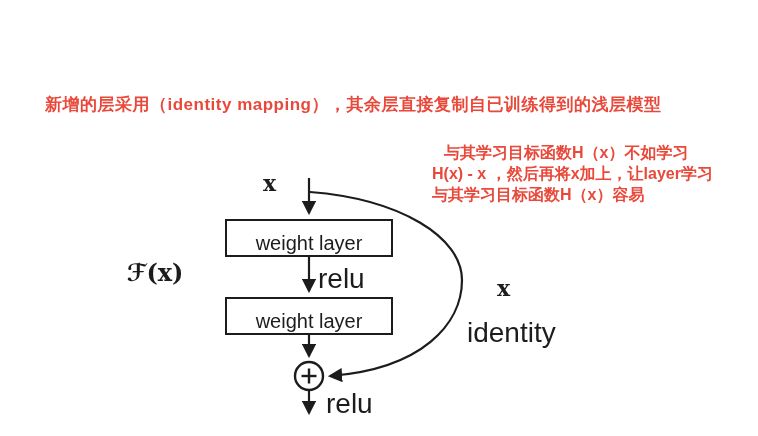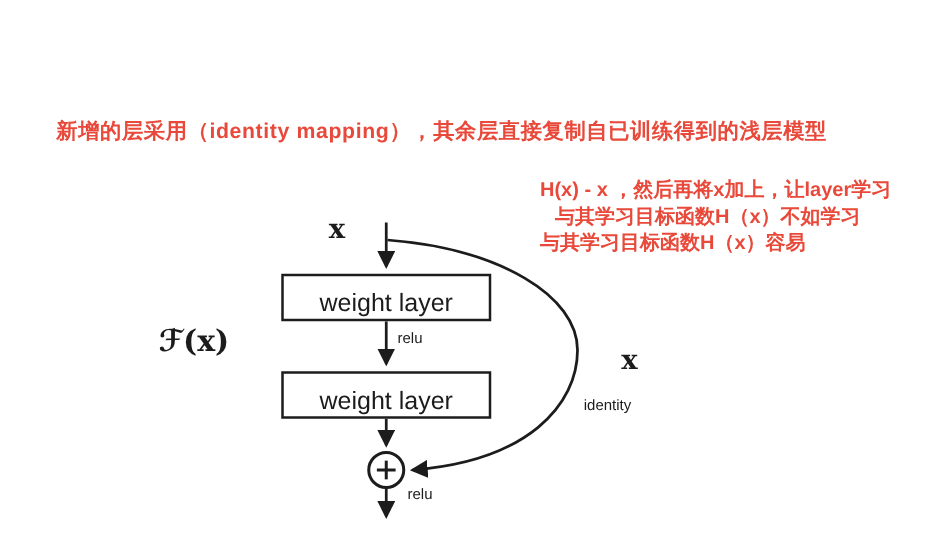--- a/index.html
+++ b/index.html
@@ -66,21 +66,21 @@
     font-weight: bold;
   }
   #input-x   { left: 263px; top: 138px; font-size: 22px; font-weight: bold; }
   #f-label   { left: 127px; top: 226px; font-size: 24px; }
   #sum-label { left: 146px; top: 329px; font-size: 24px; }
   #skip-x    { left: 497px; top: 243px; font-size: 22px; font-weight: bold; }
 
   .sans-label {
     position: absolute;
     color: var(--diagram-black, #1c1c1c);
-    font-size: 12px;
+    font-size: 28px;
     white-space: nowrap;
   }
   #relu-mid       { left: 318px; top: 231px; }
   #relu-out       { left: 326px; top: 356px; }
   #identity-label { left: 467px; top: 285px; }
 
   #caption {
     position: absolute;
     left: 88px;
     top: 392px;
@@ -91,22 +91,22 @@
   }
 </style>
 </head>
 <body>
 
 <div class="stage">
 
   <div id="top-note" class="red-note">新增的层采用（identity mapping），其余层直接复制自已训练得到的浅层模型</div>
 
   <div id="side-note" class="red-note">
+    <div class="sn-line sn-indent">与其学习目标函数H（x）不如学习</div>
     <div class="sn-line">H(x) - x ，然后再将x加上，让layer学习</div>
-    <div class="sn-line sn-indent">与其学习目标函数H（x）不如学习</div>
     <div class="sn-line">与其学习目标函数H（x）容易</div>
   </div>
 
   <svg class="connectors" viewBox="0 0 758 436">
     <defs>
       <marker id="arrow" viewBox="0 0 10 10" refX="8.5" refY="5" markerWidth="6.5" markerHeight="6.5" orient="auto-start-reverse">
         <path d="M0,0 L10,5 L0,10 z" fill="#1c1c1c"></path>
       </marker>
     </defs>
     <g stroke="#1c1c1c" stroke-width="2.2" fill="none">

